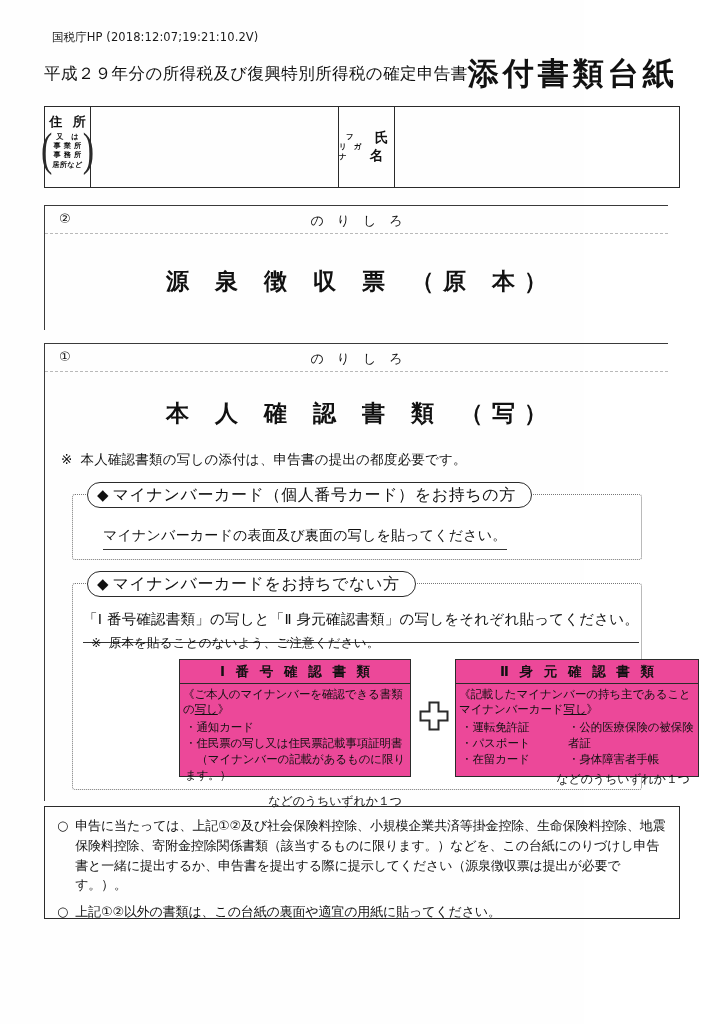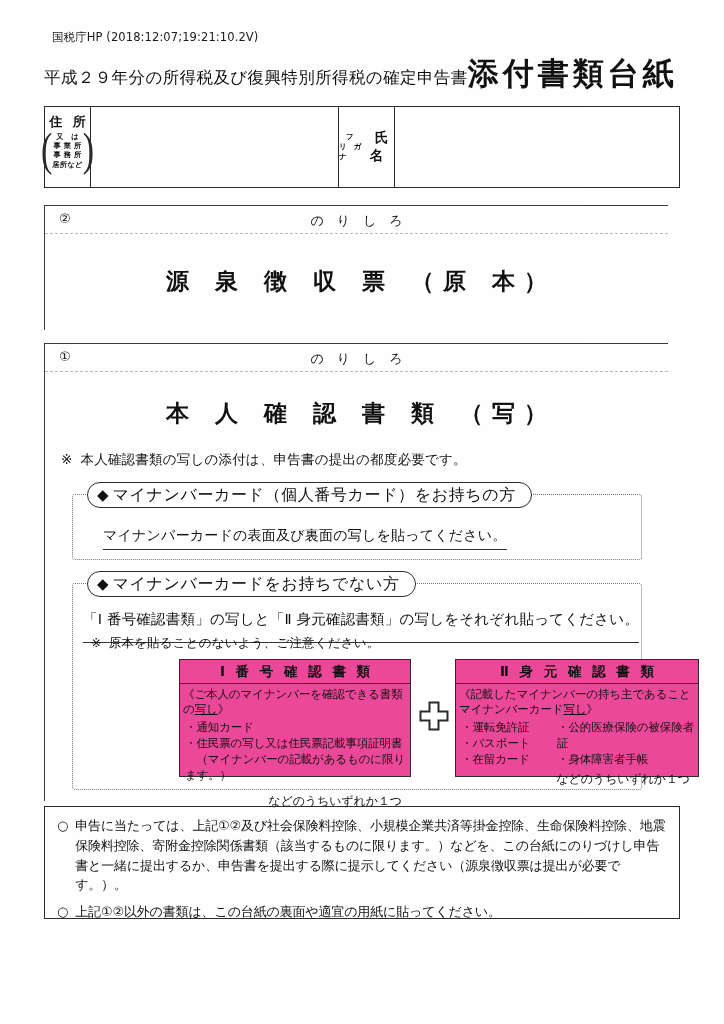--- a/index.html
+++ b/index.html
@@ -35,21 +35,21 @@
     white-space: nowrap;
     color: #1a1a1a;
   }
 
   .title-row {
     position: absolute;
     left: 44px;
     top: 58px;
     width: 636px;
     display: flex;
-    align-items: flex-end;
+    align-items: center;
     justify-content: space-between;
   }
   .title-small {
     font-size: 16.5px;
     letter-spacing: 0.4px;
     white-space: nowrap;
     font-weight: 500;
   }
   .title-big {
     font-size: 31px;
@@ -286,20 +286,21 @@
   }
   .docbox-sub u { text-decoration: underline; }
   .docbox-items {
     font-size: 11.5px;
     line-height: 1.38;
     padding: 4px 0 0 5px;
     letter-spacing: -0.1px;
   }
   .two-col {
     display: flex;
+    gap: 11px;
   }
   .two-col .col-a { width: 96px; }
   .two-col .col-b { flex: 1; }
   .docbox-foot {
     font-size: 12px;
     text-align: right;
     padding-right: 8px;
     margin-top: 3px;
     letter-spacing: -0.1px;
   }

